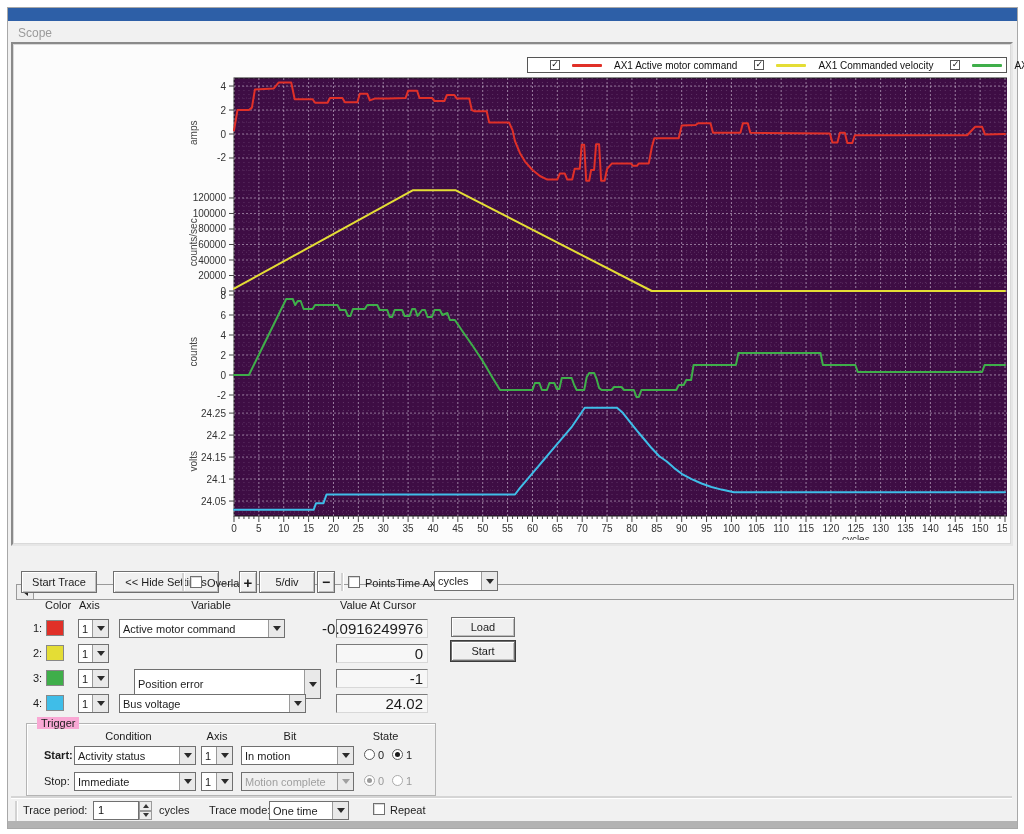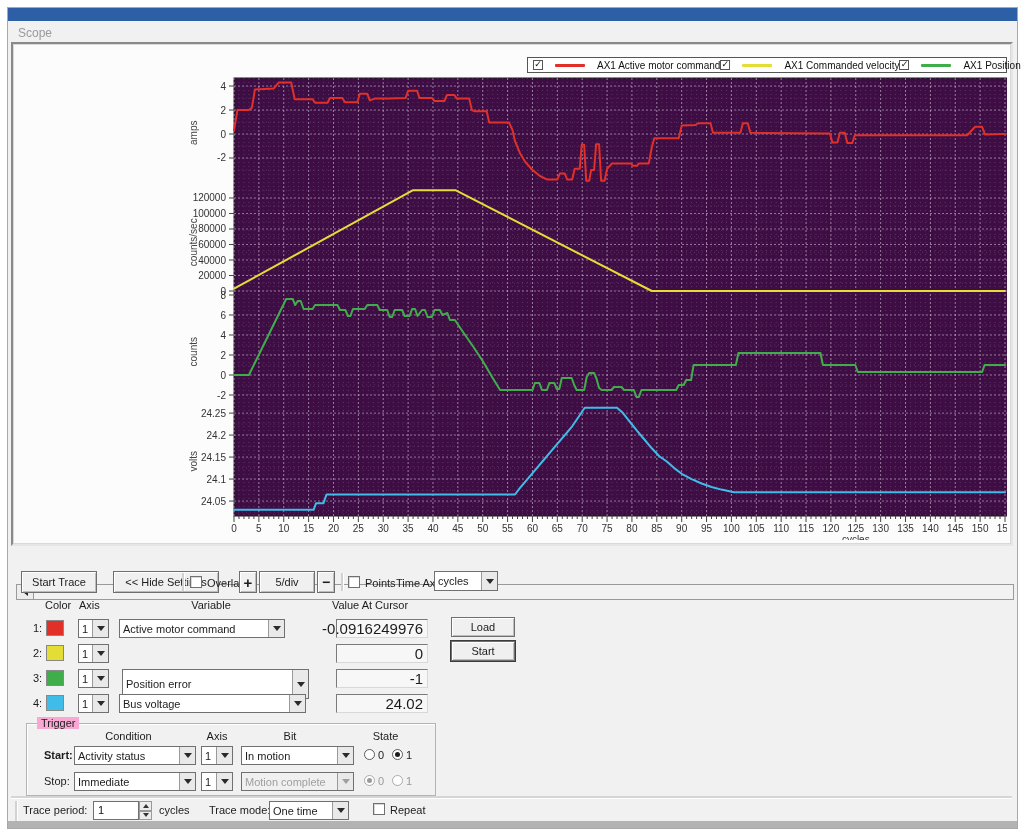--- a/index.html
+++ b/index.html
@@ -7,21 +7,21 @@
   .abs{position:absolute;}
   #window{position:absolute;left:7px;top:7px;width:1009px;height:820px;background:#f1f1f1;border:1px solid #a8a8a8;}
   #titlebar{position:absolute;left:0;top:0;width:100%;height:13px;}
   #scope-title{position:absolute;left:10px;top:18px;font-size:12px;color:#9a9a9a;}
   
   #plot-panel{position:absolute;left:3px;top:34px;width:998px;height:500px;background:#fcfcfc;
     border:2px solid;border-color:#8a8a8a #e6e6e6 #e6e6e6 #8a8a8a;box-shadow:inset 0 0 0 1px #d9d9d9;}
   #chart-svg{position:absolute;left:0;top:0;}
   #legend{position:absolute;left:514px;top:13px;width:480px;height:16px;background:#ffffff;
     border:1px solid #555;display:flex;align-items:center;justify-content:space-between;padding:0 5px;box-sizing:border-box;}
-  .legend-item{display:flex;align-items:center;gap:12px;}
+  .legend-item{display:flex;align-items:center;gap:12px;margin-left:17px;}
   .legend-line{width:30px;height:3px;border-radius:1px;}
   .cb{width:10px;height:10px;background:#fff;border:1px solid #555;box-sizing:border-box;
       display:inline-flex;align-items:center;justify-content:center;font-size:9px;line-height:9px;color:#111;}
   .cb.checked::after{content:"\2713";margin-top:-1px;}
   .legend-label{font-size:10px;color:#111;white-space:nowrap;}
   
   #hscroll{position:absolute;left:3px;top:540px;width:998px;height:16px;background:#f2f2f2;border:1px solid #9a9a9a;box-sizing:border-box;}
   #hscroll-left{position:absolute;left:0;top:0;width:16px;height:14px;background:#ececec;border-right:1px solid #9a9a9a;
       display:flex;align-items:center;justify-content:center;}
   .tri-left{width:0;height:0;border-top:4px solid transparent;border-bottom:4px solid transparent;border-right:5px solid #222;}
@@ -549,21 +549,21 @@
     <div class="abs lbl" style="left:357px;top:569px;">Points</div>
     <div class="abs lbl" style="left:388px;top:569px;">Time Axis:</div>
     <div class="abs dd" style="left:426px;top:563px;width:64px;height:20px;">
       <span class="dd-val">cycles</span>
       <span class="dd-btn"></span>
     </div>
 
     <div class="abs lbl" style="left:37px;top:591px;">Color</div>
     <div class="abs lbl" style="left:71px;top:591px;">Axis</div>
     <div class="abs lbl" style="left:113px;top:591px;width:180px;text-align:center;">Variable</div>
-    <div class="abs lbl" style="left:316px;top:591px;width:92px;text-align:center;">Value At Cursor</div>
+    <div class="abs lbl" style="left:324px;top:591px;width:92px;text-align:center;">Value At Cursor</div>
 
     <div class="abs lbl" style="left:25px;top:614px;">1:</div>
     <div class="abs swatch" style="left: 38px; top: 612px; width: 18px; height: 16px; background-color: rgb(224, 48, 40);"></div>
     <div class="abs dd" style="left:70px;top:611px;width:31px;height:19px;">
         <span class="dd-val">1</span>
         <span class="dd-btn"></span>
       </div>
     <div class="abs dd" style="left:111px;top:611px;width:166px;height:19px;">
         <span class="dd-val">Active motor command</span>
         <span class="dd-btn"></span>
@@ -577,21 +577,21 @@
         <span class="dd-btn"></span>
       </div>
     <div class="abs valbox" style="left:328px;top:636px;width:92px;height:19px;">0</div>
 
     <div class="abs lbl" style="left:25px;top:664px;">3:</div>
     <div class="abs swatch" style="left: 38px; top: 662px; width: 18px; height: 16px; background-color: rgb(63, 174, 74);"></div>
     <div class="abs dd" style="left:70px;top:661px;width:31px;height:19px;">
         <span class="dd-val">1</span>
         <span class="dd-btn"></span>
       </div>
-    <div class="abs dd" style="left:114px;top:661px;width:187px;height:30px;">
+    <div class="abs dd" style="left:126px;top:661px;width:187px;height:30px;">
         <span class="dd-val">Position error</span>
         <span class="dd-btn"></span>
       </div>
     <div class="abs valbox" style="left:328px;top:661px;width:92px;height:19px;">-1</div>
 
     <div class="abs lbl" style="left:25px;top:689px;">4:</div>
     <div class="abs swatch" style="left: 38px; top: 687px; width: 18px; height: 16px; background-color: rgb(63, 189, 232);"></div>
     <div class="abs dd" style="left:70px;top:686px;width:31px;height:19px;">
         <span class="dd-val">1</span>
         <span class="dd-btn"></span>

